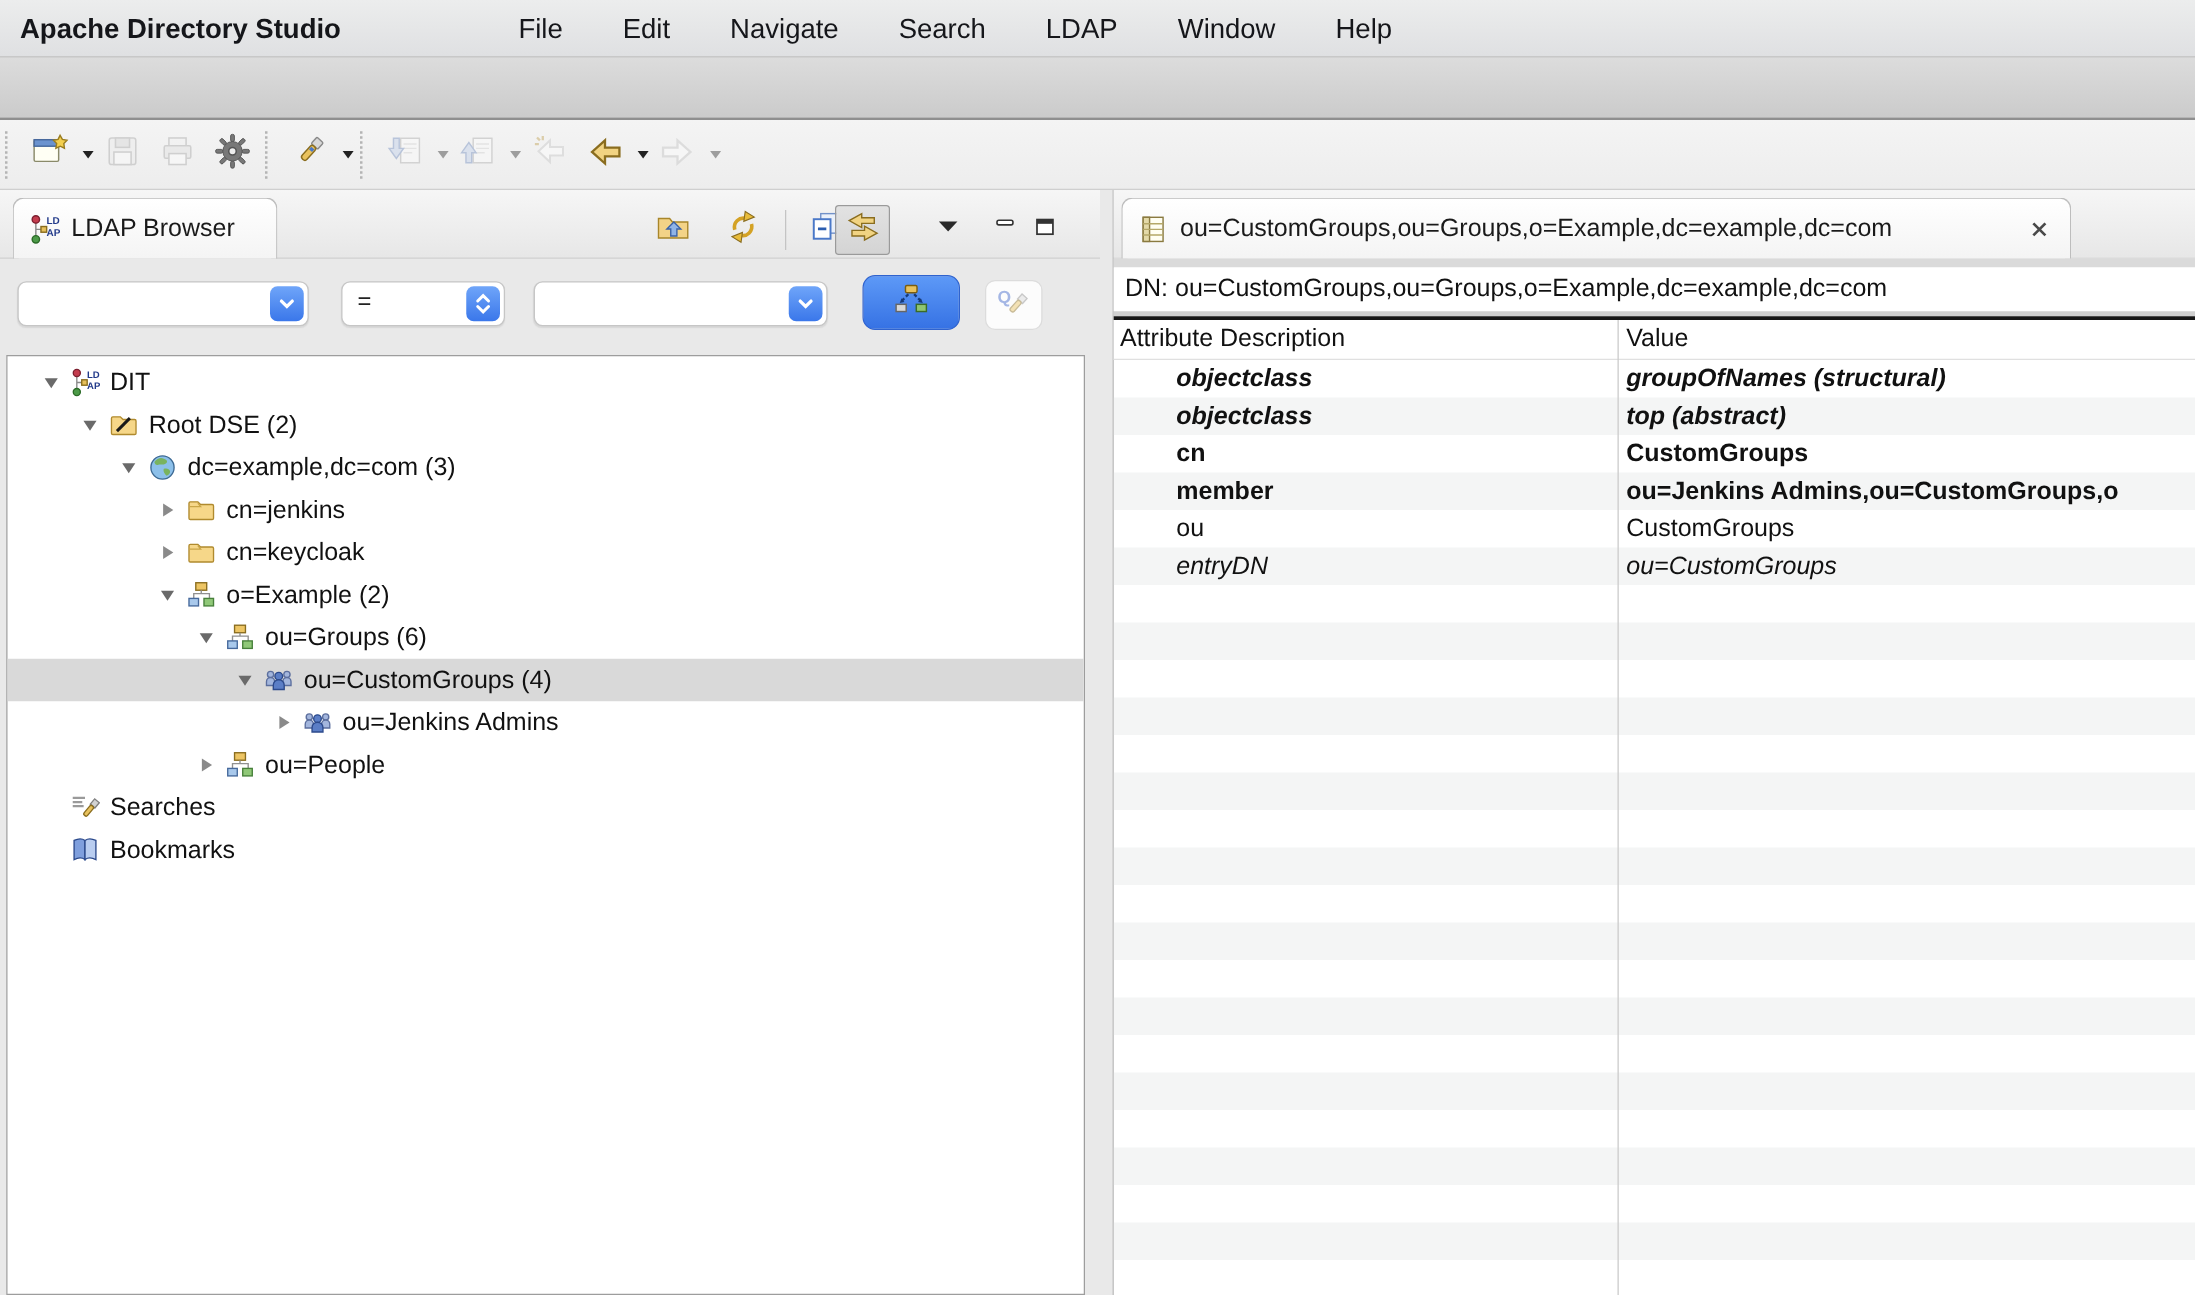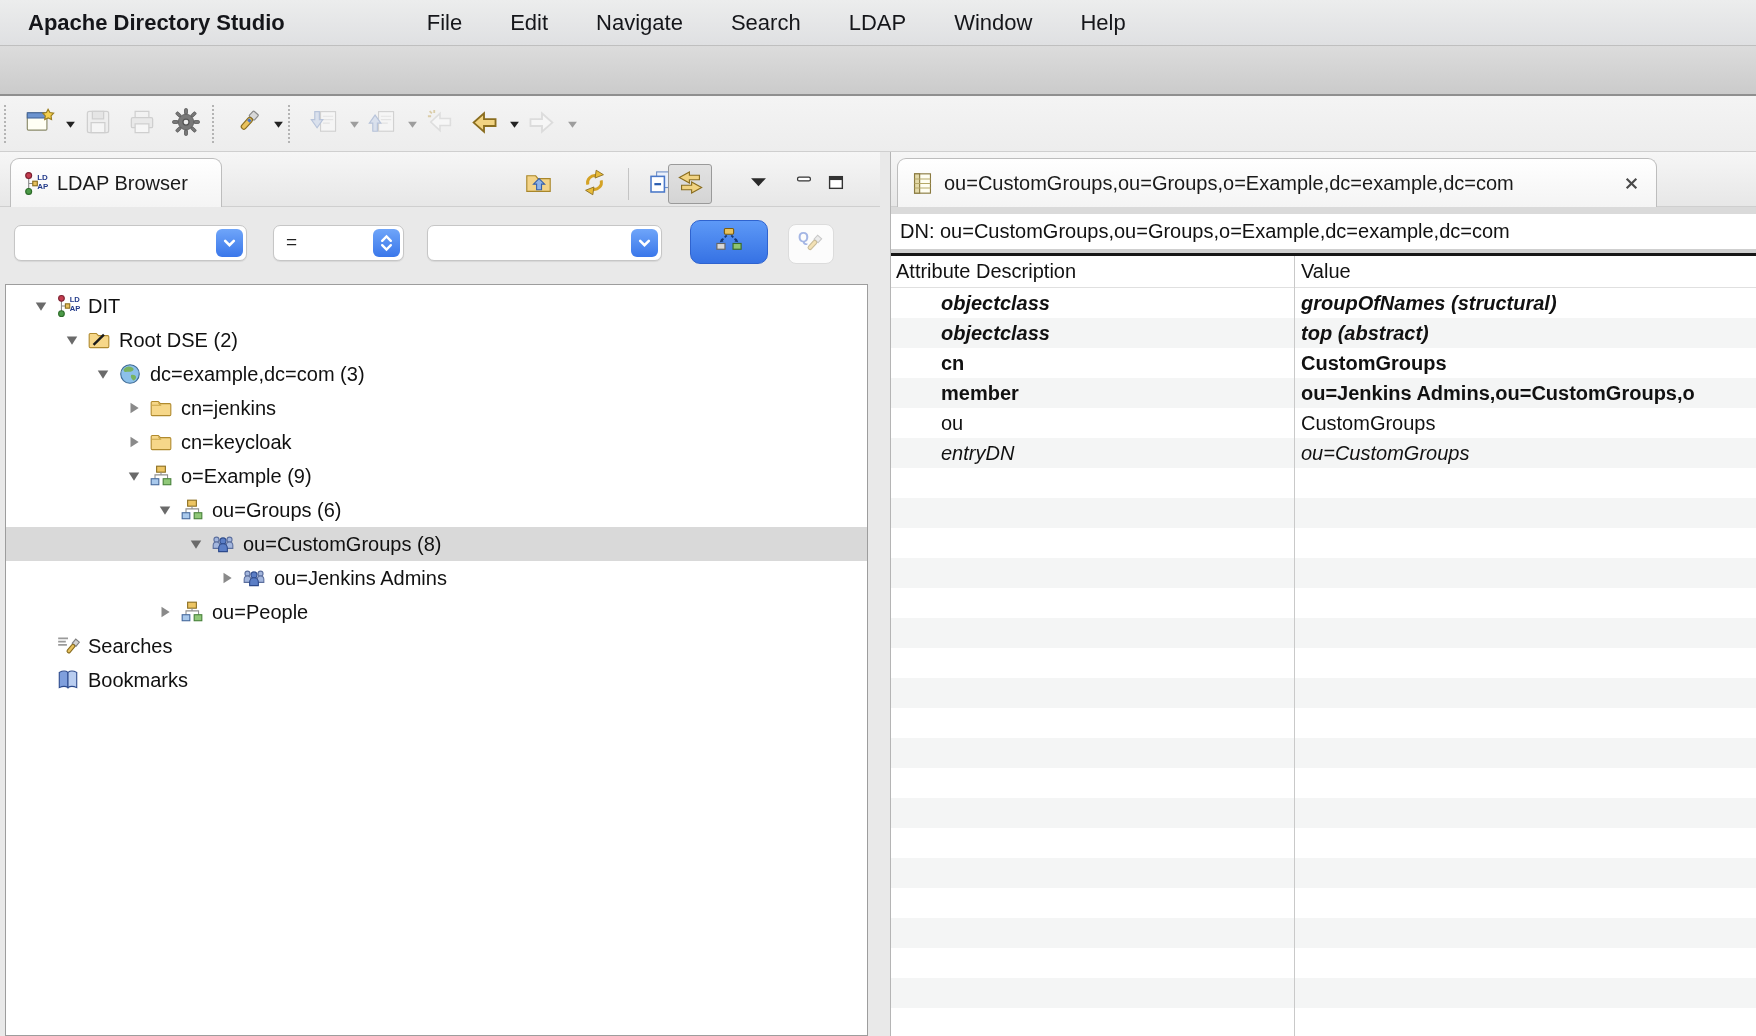--- a/index.html
+++ b/index.html
@@ -3,21 +3,21 @@
 <meta charset="utf-8">
 <style>
   * { margin:0; padding:0; box-sizing:border-box; }
   html,body { width:1756px; height:1036px; overflow:hidden; background:#e9e9e9;
     font-family:"Liberation Sans", sans-serif; color:#111; }
 
   
   #menubar { position:absolute; left:0; top:0; width:1756px; height:45px;
     background:linear-gradient(#eceded,#dfe0e2); display:flex; align-items:center;
     font-size:22px; color:#15161a; }
-  #app-name { font-weight:bold; margin-left:28px; margin-right:118px; }
+  #app-name { font-weight:bold; margin-left:16px; margin-right:118px; }
   .menu-item { padding:0 24px; height:45px; line-height:45px;text-align:right; }
 
   
   #titlebar { position:absolute; left:0; top:45px; width:1756px; height:51px;
     background:linear-gradient(#dcdcdc,#cbcbcb); border-top:1px solid #bfbfbf;
     border-bottom:2px solid #8f8f8f; }
   .light { position:absolute; top:58px; width:23px; height:23px; border-radius:50%; }
   #light-close { left:17px; background:#f35f51; border:1px solid #d84a42; }
   #light-min { left:57px; background:#f9bd2e; border:1px solid #dba228; }
   #light-zoom { left:97px; background:#32c846; border:1px solid #27a83a; }
@@ -424,21 +424,21 @@
           </svg>
         </span>
         <span class="tw-icon">
           <svg viewBox="0 0 22 22">
             <rect x="7" y="2" width="8" height="5.5" fill="#edc564" stroke="#8a6d1f"></rect>
             <path d="M11 7.5V10M11 10H5.5v3.5M11 10h6v3.5" stroke="#909090" fill="none"></path>
             <rect x="2" y="13.5" width="7" height="5.5" fill="#a9c9ec" stroke="#46699c"></rect>
             <rect x="13" y="13.5" width="7" height="5.5" fill="#90c878" stroke="#47803a"></rect>
           </svg>
         </span>
-        <span>o=Example (9)</span>
+        <span>o=Example (2)</span>
       </div>
       <div class="tree-row" style="top: 208px;">
         <span class="tw-spacer" style="width: 152px;"></span>
         <span class="tw-arrow">
           <svg viewBox="0 0 12 12">
             <path d="M1.5 3h9L6 10z" fill="#6a6a6a"></path>
           </svg>
         </span>
         <span class="tw-icon">
           <svg viewBox="0 0 22 22">
@@ -464,21 +464,21 @@
               <path d="M2 15v-2.8a3 3 0 0 1 6 0V15z"></path>
               <circle cx="17" cy="7" r="2.3"></circle>
               <path d="M14 15v-2.8a3 3 0 0 1 6 0V15z"></path>
             </g>
             <g fill="#5b7ec6" stroke="#2c4a8c">
               <circle cx="11" cy="8.2" r="2.8"></circle>
               <path d="M7 18v-3.2a4 4 0 0 1 8 0V18z"></path>
             </g>
           </svg>
         </span>
-        <span>ou=CustomGroups (8)</span>
+        <span>ou=CustomGroups (4)</span>
       </div>
       <div class="tree-row" style="top: 310px;">
         <span class="tw-spacer" style="width: 152px;"></span>
         <span class="tw-arrow">
           <svg viewBox="0 0 12 12">
             <path d="M3 1.5l7 4.5-7 4.5z" fill="#8a8a8a"></path>
           </svg>
         </span>
         <span class="tw-icon">
           <svg viewBox="0 0 22 22">

